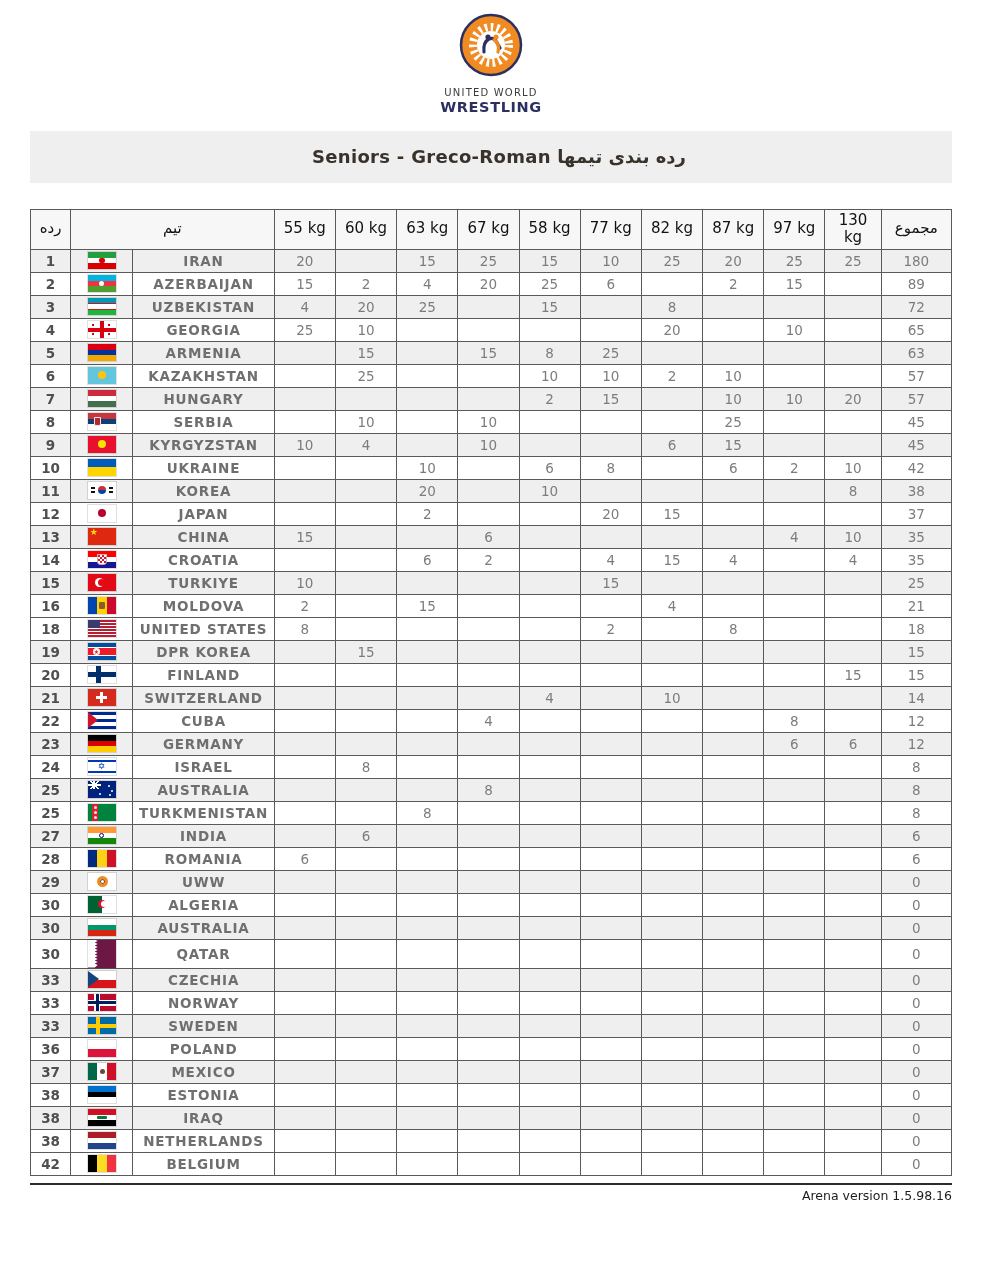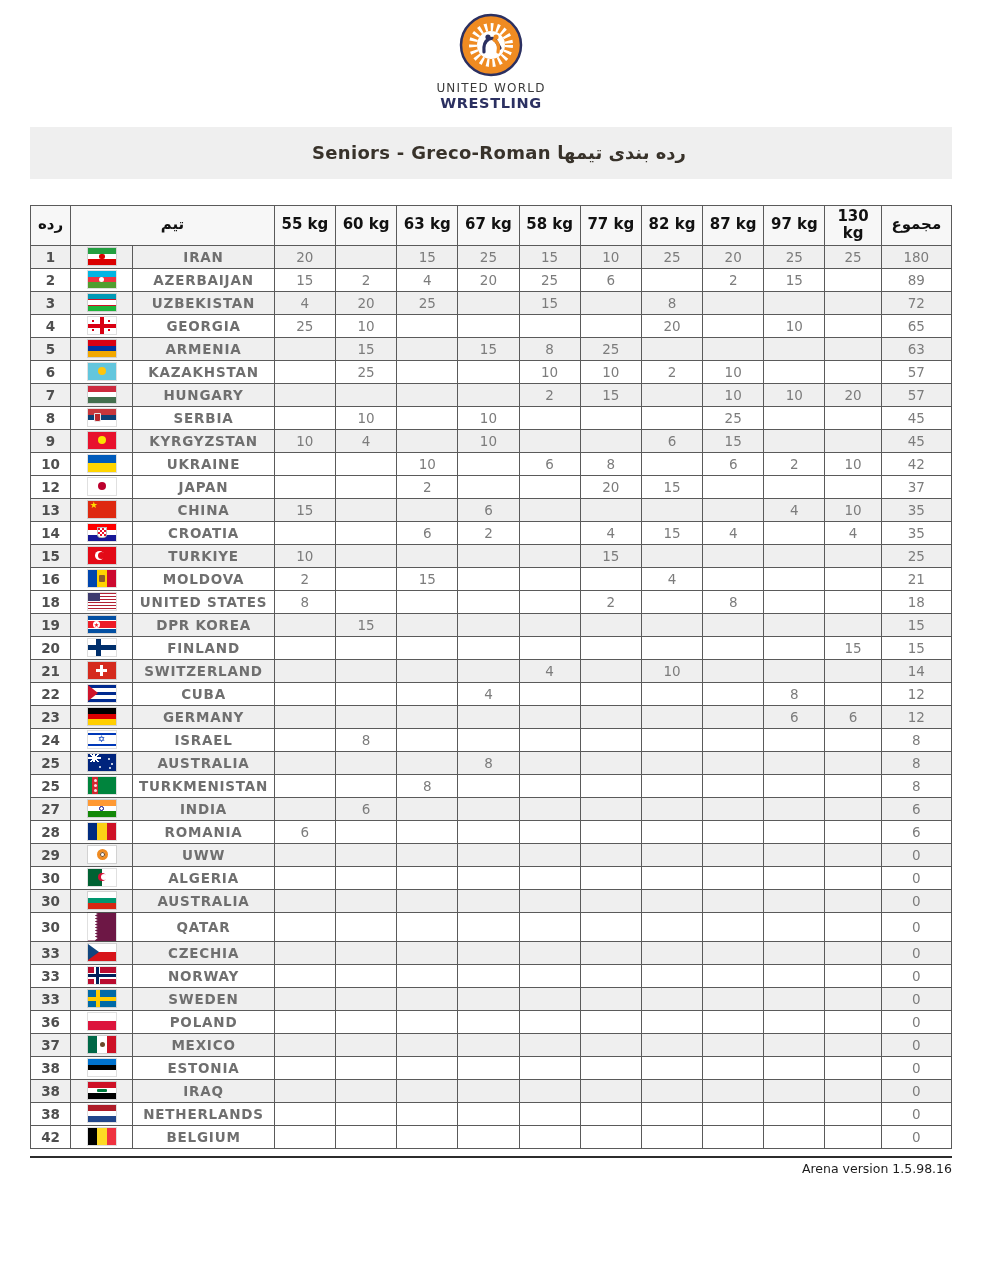--- a/index.html
+++ b/index.html
@@ -4,29 +4,29 @@
 <style>
   html,body{margin:0;padding:0;}
   body{
     width:982px;height:1280px;overflow:hidden;background:#ffffff;
     font-family:"DejaVu Sans","Liberation Sans",sans-serif;
     -webkit-font-smoothing:antialiased;
   }
   .page{padding:0 30px;}
   
   .logo-wrap{text-align:center;padding-top:12px;line-height:1;}
-  .logo-line1{font-size:12px;letter-spacing:1.2px;color:#3a3a3a;margin-top:1px;}
+  .logo-line1{font-size:10px;letter-spacing:1.2px;color:#3a3a3a;margin-top:7px;}
   .logo-line2{font-size:14.5px;font-weight:bold;color:#2b3061;letter-spacing:.6px;margin-top:2px;}
   
   .title-band{margin-top:16px;background:#efefef;height:52px;display:flex;align-items:center;justify-content:center;padding-left:16px;}
   .page-title{margin:0;font-size:18px;font-weight:bold;color:#38322a;letter-spacing:.3px;}
   
   .rank-table{margin-top:26px;border-collapse:collapse;width:922px;table-layout:fixed;}
   .rank-table th,.rank-table td{border:1px solid #5a5a5a;box-sizing:border-box;}
-  .rank-table th{height:40px;background:#f7f7f7;color:#111;font-weight:bold;font-size:15px;text-align:center;padding:0 5px;line-height:1.15;}
+  .rank-table th{height:40px;background:#f7f7f7;color:#111;font-weight:normal;font-size:15px;text-align:center;padding:0 5px;line-height:1.15;}
   .th-rank,.th-team,.th-total{font-size:15px;}
   .rank-table td{height:23px;font-size:13.5px;text-align:center;padding:0;}
   tr.alt td{background:#efefef;}
   .td-rank{font-weight:bold;color:#4f4f4f;}
   .td-name{text-align:left;padding-left:8px;color:#6f6f6f;letter-spacing:.8px;font-weight:bold;}
   .td-score,.td-total{color:#7c7c7c;}
   .td-flag{text-align:center;}
   
   .footer{margin-top:7px;}
   .footer-line{border-top:2px solid #2c2c2c;height:0;}
@@ -320,20 +320,36 @@
           <td class="td-score">10</td>
           <td class="td-score"></td>
           <td class="td-score">6</td>
           <td class="td-score">8</td>
           <td class="td-score"></td>
           <td class="td-score">6</td>
           <td class="td-score">2</td>
           <td class="td-score">10</td>
           <td class="td-total">42</td>
         </tr>
+        <tr class="alt">
+          <td class="td-rank">11</td>
+          <td class="td-flag"><span class="flag f-korea"></span></td>
+          <td class="td-name">KOREA</td>
+          <td class="td-score"></td>
+          <td class="td-score"></td>
+          <td class="td-score">20</td>
+          <td class="td-score"></td>
+          <td class="td-score">10</td>
+          <td class="td-score"></td>
+          <td class="td-score"></td>
+          <td class="td-score"></td>
+          <td class="td-score"></td>
+          <td class="td-score">8</td>
+          <td class="td-total">38</td>
+        </tr>
         <tr>
           <td class="td-rank">12</td>
           <td class="td-flag"><span class="flag f-japan"></span></td>
           <td class="td-name">JAPAN</td>
           <td class="td-score"></td>
           <td class="td-score"></td>
           <td class="td-score">2</td>
           <td class="td-score"></td>
           <td class="td-score"></td>
           <td class="td-score">20</td>

